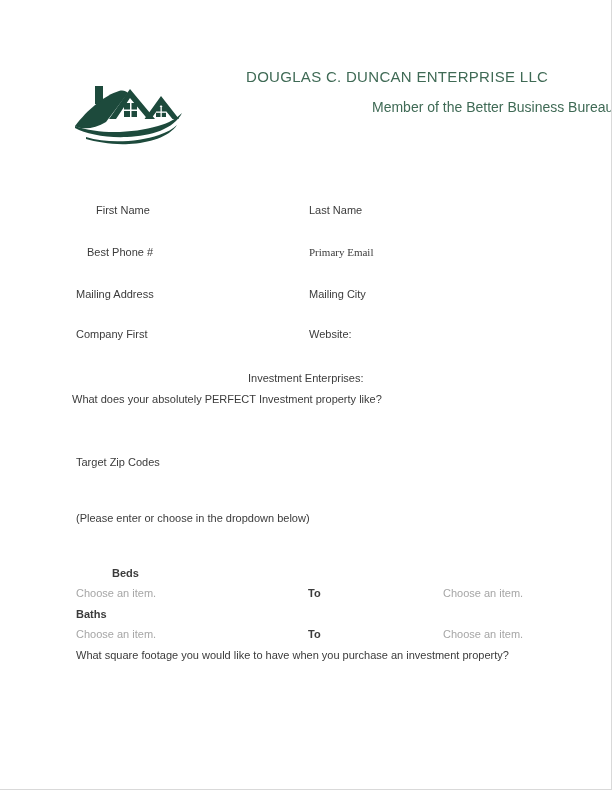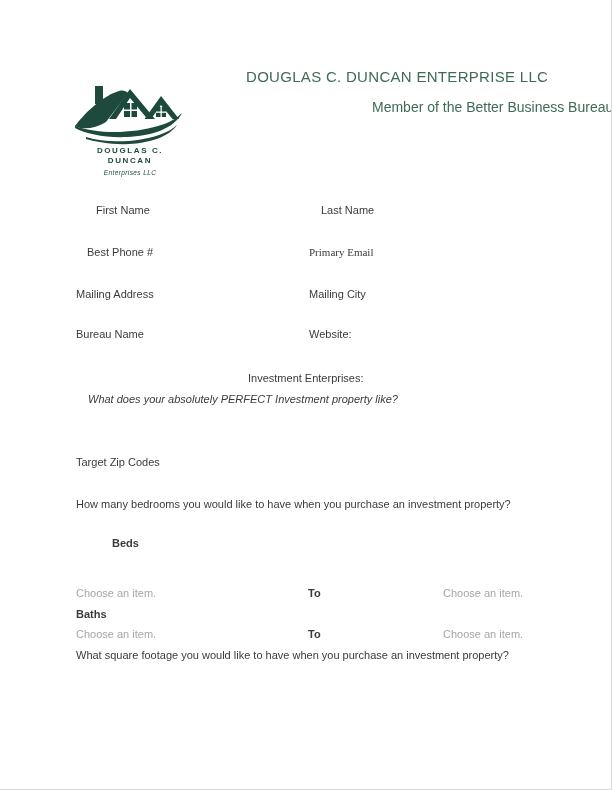--- a/index.html
+++ b/index.html
@@ -32,31 +32,31 @@
   }
   .tagline{
     position:absolute;left:372px;top:99px;
     font-size:14px;color:var(--brand_green);white-space:nowrap;
   }
   
   .lbl{position:absolute;font-size:11px;line-height:13px;white-space:nowrap;color:var(--body_text);}
   .bold{font-weight:bold;}
   .gray{color:var(--placeholder_gray);}
   
-  .fn{left:76px;top:204px;padding-left:20px;}  .ln{left:309px;top:204px;margin-left:12px;}
+  .fn{left:76px;top:204px;padding-left:20px;}  .ln{left:309px;top:204px;}
   .bp{left:76px;top:246px;padding-left:11px;}  .pe{left:309px;top:246px;font-family:Liberation Serif, serif;}
   .ma{left:76px;top:288px;}  .mc{left:309px;top:288px;}
   .cn{left:76px;top:328px;}  .wb{left:309px;top:328px;}
   
   .inv-title{left:248px;top:372px;}
-  .q-perfect{left:88px;top:393px;font-style:italic;}
+  .q-perfect{left:72px;top:393px;}
   .zip{left:76px;top:456px;}
   .q-beds{left:76px;top:498px;}
   .note{left:76px;top:512px;}
-  .beds{left:76px;top:537px;padding-left:36px;}
+  .beds{left:76px;top:567px;padding-left:36px;}
   .beds-min{left:76px;top:587px;}
   .beds-to{left:308px;top:587px;}
   .beds-max{left:443px;top:587px;}
   .baths{left:76px;top:608px;}
   .baths-min{left:76px;top:628px;}
   .baths-to{left:308px;top:628px;}
   .baths-max{left:443px;top:628px;}
   .q-sqft{left:76px;top:649px;}
   .dropdown{cursor:pointer;}
 </style>
@@ -76,42 +76,37 @@
       <path d="M3,42 C28,51 62,49 86,42 C97,39 105,34 110,29 C102,45 79,52 55,53 C34,54 14,50 3,44 Z"></path>
       <path d="M14,53 C36,60 66,58 87,51 C95,48 101,45 105,41 C97,53 77,59 57,60 C41,61 25,58 14,55 Z"></path>
     </g>
     <g fill="#ffffff">
       <rect x="58" y="19" width="1.5" height="14"></rect>
       <rect x="52" y="25.5" width="13" height="1.5"></rect>
       <rect x="88.5" y="23" width="1.3" height="10"></rect>
       <rect x="84" y="27.5" width="10" height="1.3"></rect>
     </g>
   </svg>
-  <div class="logo-text">
-    <div class="logo-l1">DOUGLAS C.</div>
-    <div class="logo-l2">DUNCAN</div>
-    <div class="logo-l3">Enterprises LLC</div>
-  </div>
 
   <h1 class="title">DOUGLAS C. DUNCAN ENTERPRISE LLC</h1>
   <div class="tagline">Member of the Better Business Bureau</div>
 
   <span class="lbl fn">First Name</span>
   <span class="lbl ln">Last Name</span>
   <span class="lbl bp">Best Phone #</span>
   <span class="lbl pe">Primary Email</span>
   <span class="lbl ma">Mailing Address</span>
   <span class="lbl mc">Mailing City</span>
-  <span class="lbl cn">Bureau Name</span>
+  <span class="lbl cn">Company First</span>
   <span class="lbl wb">Website:</span>
 
   <span class="lbl inv-title">Investment Enterprises:</span>
   <span class="lbl q-perfect">What does your absolutely PERFECT Investment property like?</span>
   <span class="lbl zip">Target Zip Codes</span>
-  <span class="lbl q-beds">How many bedrooms you would like to have when you purchase an investment property?</span>
+  <span class="lbl note">(Please enter or choose in the dropdown below)</span>
 
   <span class="lbl bold beds">Beds</span>
   <span class="lbl gray dropdown beds-min">Choose an item.</span>
   <span class="lbl bold beds-to">To</span>
   <span class="lbl gray dropdown beds-max">Choose an item.</span>
 
   <span class="lbl bold baths">Baths</span>
   <span class="lbl gray dropdown baths-min">Choose an item.</span>
   <span class="lbl bold baths-to">To</span>
   <span class="lbl gray dropdown baths-max">Choose an item.</span>

